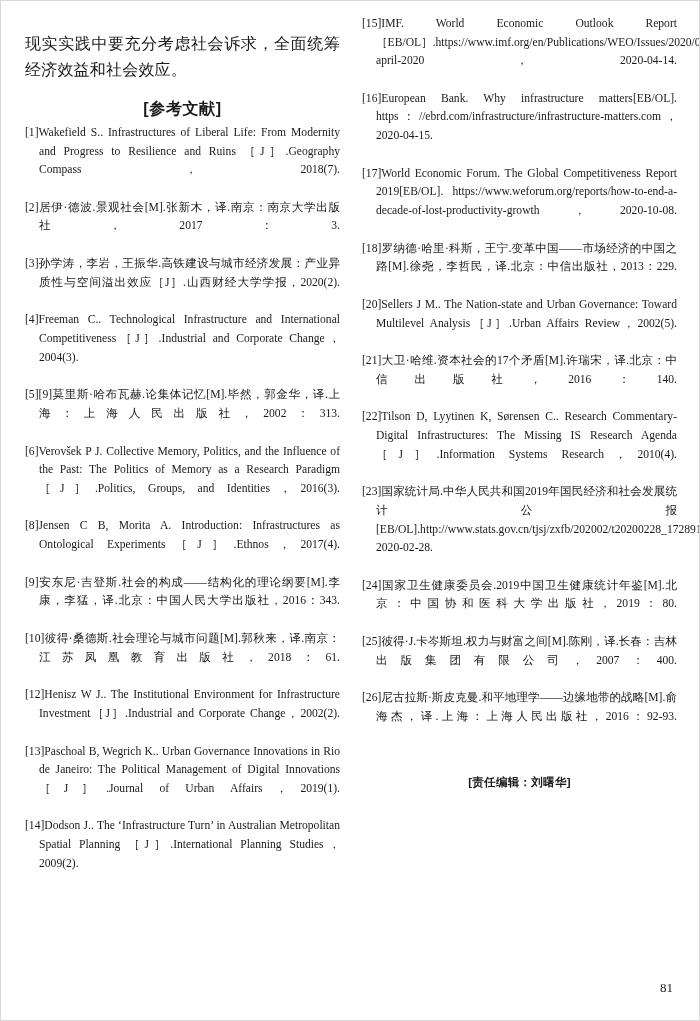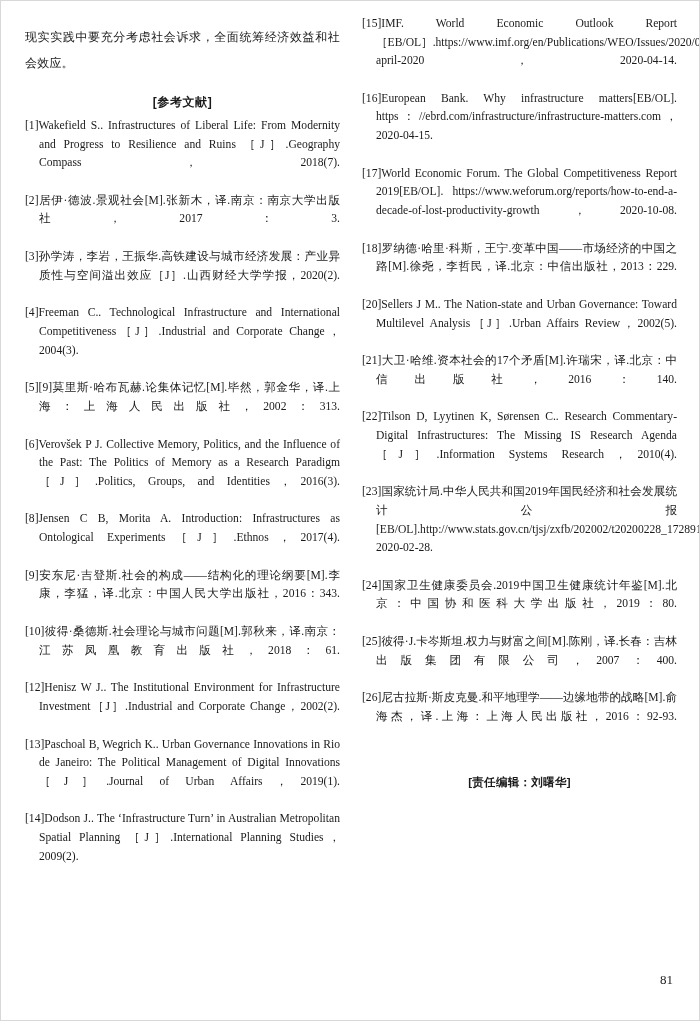--- a/index.html
+++ b/index.html
@@ -29,33 +29,33 @@
     gap: 22px;
   }
 
   .column {
     width: 315px;
   }
 
   
   .body-para {
     font-family: "Liberation Serif", "DejaVu Serif", serif;
-    font-size: 12px;
+    font-size: 16px;
     line-height: 26px;
     text-align: justify;
     text-justify: inter-character;
     letter-spacing: 0.2px;
-    margin: 9px 0 2px 0;
+    margin: 16px 0 2px 0;
   }
 
   
   .ref-heading {
     text-align: center;
     font-weight: bold;
-    font-size: 12px;
+    font-size: 16px;
     line-height: 18px;
     letter-spacing: 0.6px;
     margin: 17px 0 6px 0;
     font-family: "Liberation Sans", "DejaVu Sans", sans-serif;
   }
 
   
   .ref-list {
     list-style: none;
     margin: 0;
@@ -87,21 +87,21 @@
     font-weight: bold;
     font-size: 11.5px;
     letter-spacing: 0.3px;
     font-family: "Liberation Sans", "DejaVu Sans", sans-serif;
   }
 
   
   .folio {
     position: absolute;
     right: 26px;
-    bottom: 32px;
+    bottom: 24px;
     font-size: 13px;
     font-family: "Liberation Serif", "DejaVu Serif", serif;
     color: #1a1a1a;
   }
 </style>
 </head>
 <body>
 
 <div class="page">
 

